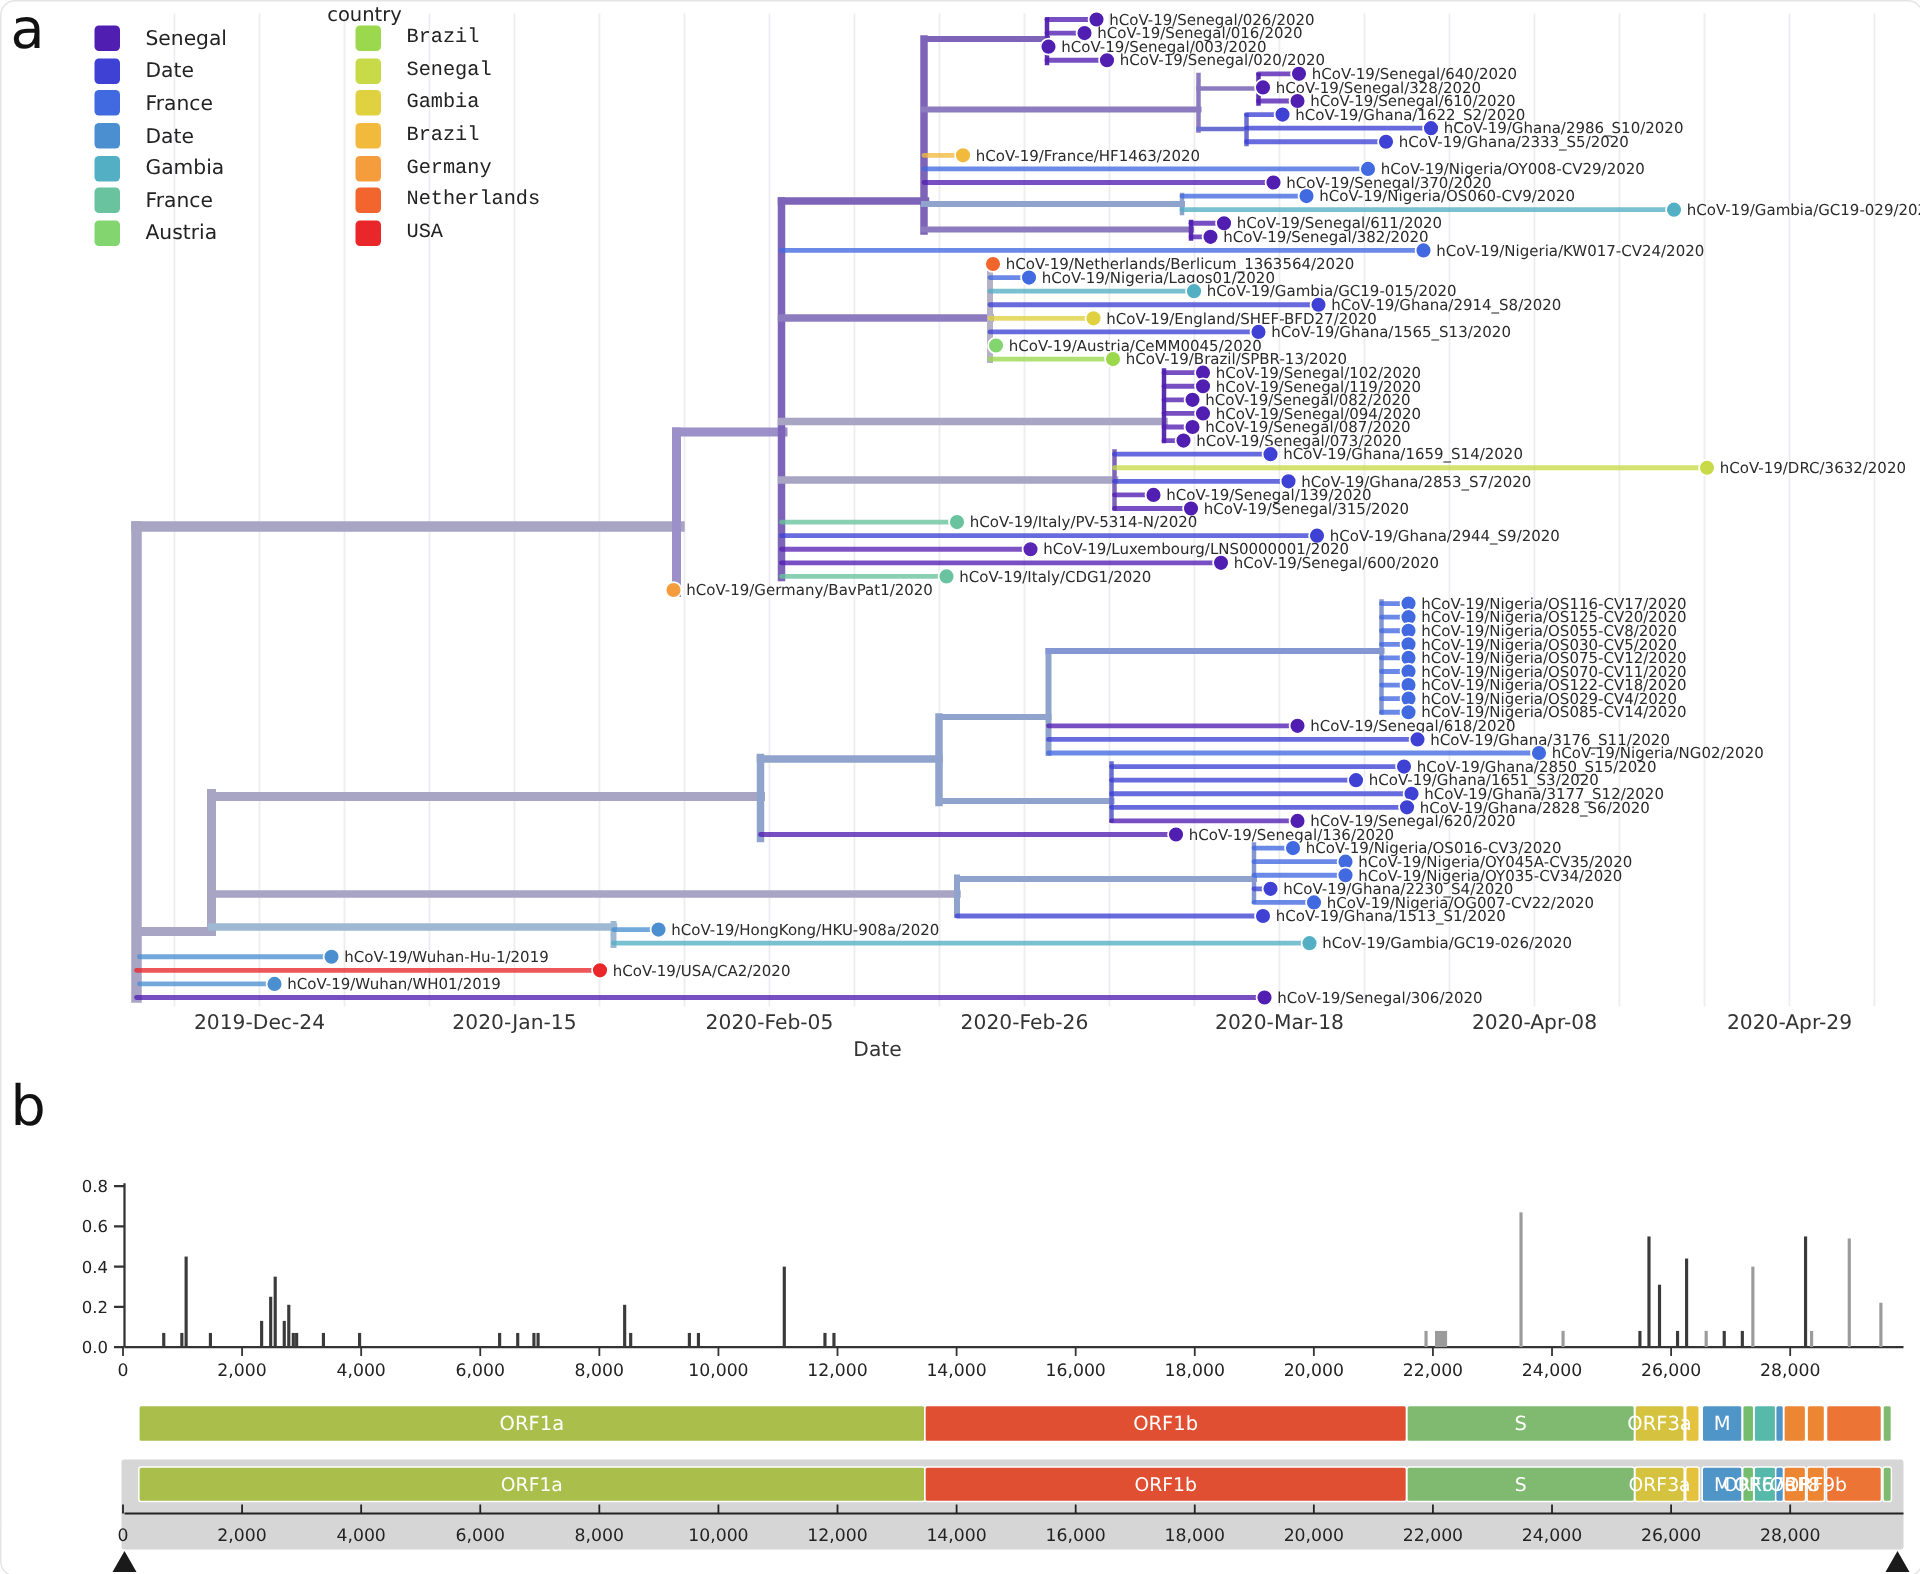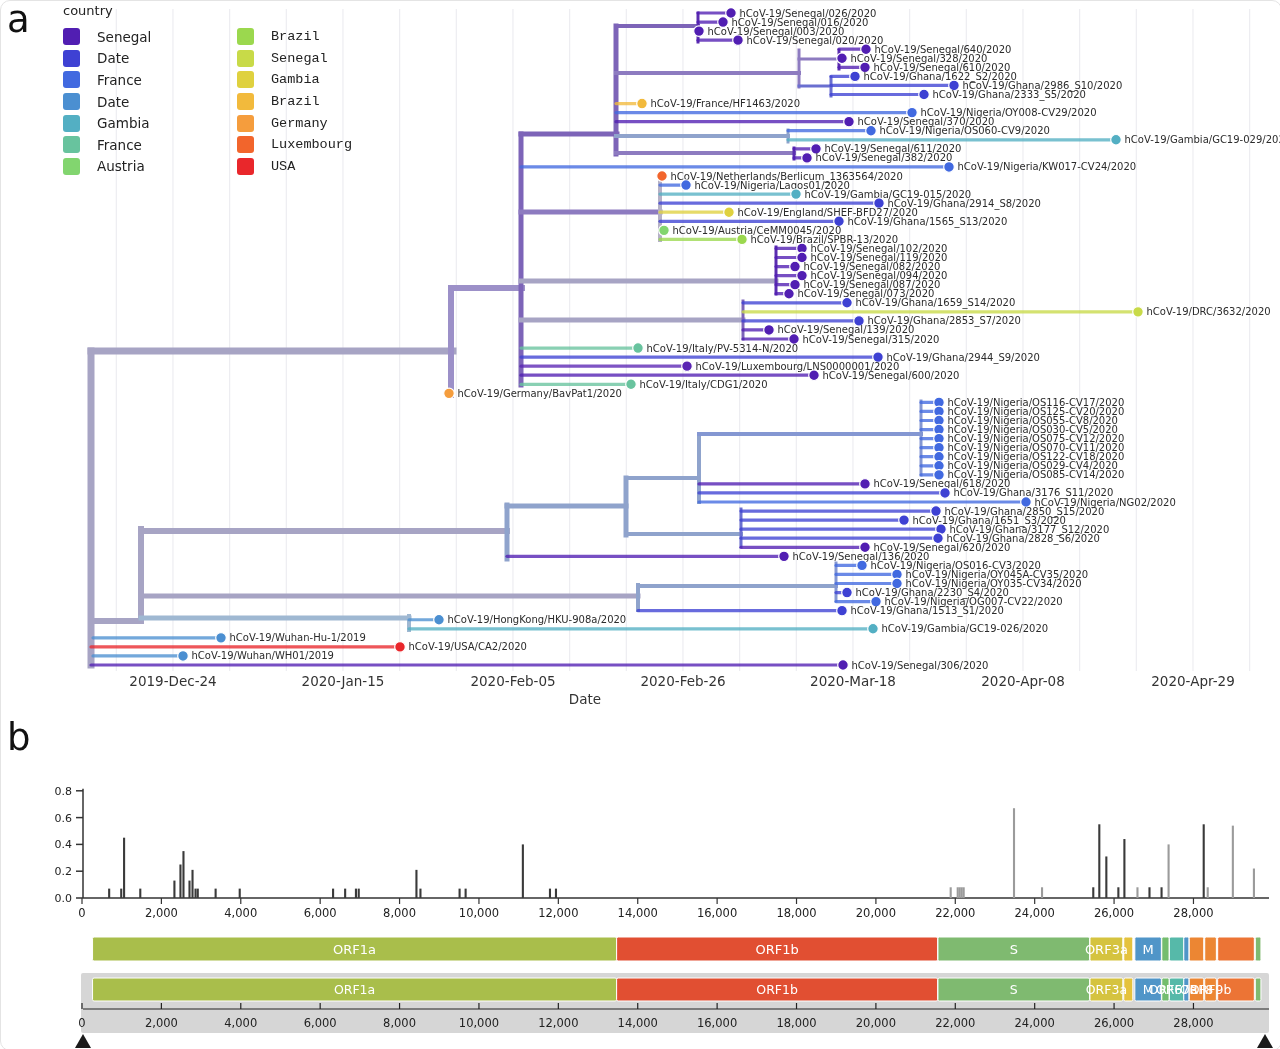--- a/index.html
+++ b/index.html
@@ -2,22 +2,22 @@
 <html><head>
 <meta charset="utf-8">
 <style>
   html,body{margin:0;padding:0;background:#fff;}
   body{font-family:"DejaVu Sans","Liberation Sans",sans-serif;}
   .stage{position:relative;width:1280px;height:1049px;background:#fff;border:1px solid #e4e4e4;border-radius:10px;overflow:hidden;}
   .panel-label{position:absolute;font-size:37px;color:#111;line-height:1;}
   #label-a{top:0px;left:6px;}
   #label-b{top:718px;left:6px;}
   #legend{position:absolute;top:2px;left:62px;width:360px;}
-  #legend-title{font-size:13px;color:#222;display:block;margin-bottom:2px;}
-  .legend-col{position:absolute;top:23px;}
+  #legend-title{font-size:13px;color:#222;display:block;margin-bottom:2px;text-align:center;}
+  .legend-col{position:absolute;top:12px;}
   .legend-item{display:flex;align-items:center;height:21.6px;}
   .legend-swatch{width:17px;height:17px;border-radius:3px;margin-right:17px;flex:0 0 17px;}
   .legend-name{font-size:13.5px;color:#222;}
   svg{position:absolute;left:0;}
   #tree-svg{top:0;}
   #genome-svg{top:710px;}
   text{font-family:"DejaVu Sans","Liberation Sans",sans-serif;}
 </style>
 </head>
 <body>
@@ -530,21 +530,21 @@
         <div class="legend-item">
           <span class="legend-swatch" style="background: rgb(242, 186, 60);"></span>
           <span class="legend-name">Brazil</span>
         </div>
         <div class="legend-item">
           <span class="legend-swatch" style="background: rgb(245, 157, 61);"></span>
           <span class="legend-name">Germany</span>
         </div>
         <div class="legend-item">
           <span class="legend-swatch" style="background: rgb(242, 101, 44);"></span>
-          <span class="legend-name">Luxembourg</span>
+          <span class="legend-name">Netherlands</span>
         </div>
         <div class="legend-item">
           <span class="legend-swatch" style="background: rgb(233, 39, 43);"></span>
           <span class="legend-name">USA</span>
         </div>
       </div>
   </div>
 </div>
 
 </body></html>

